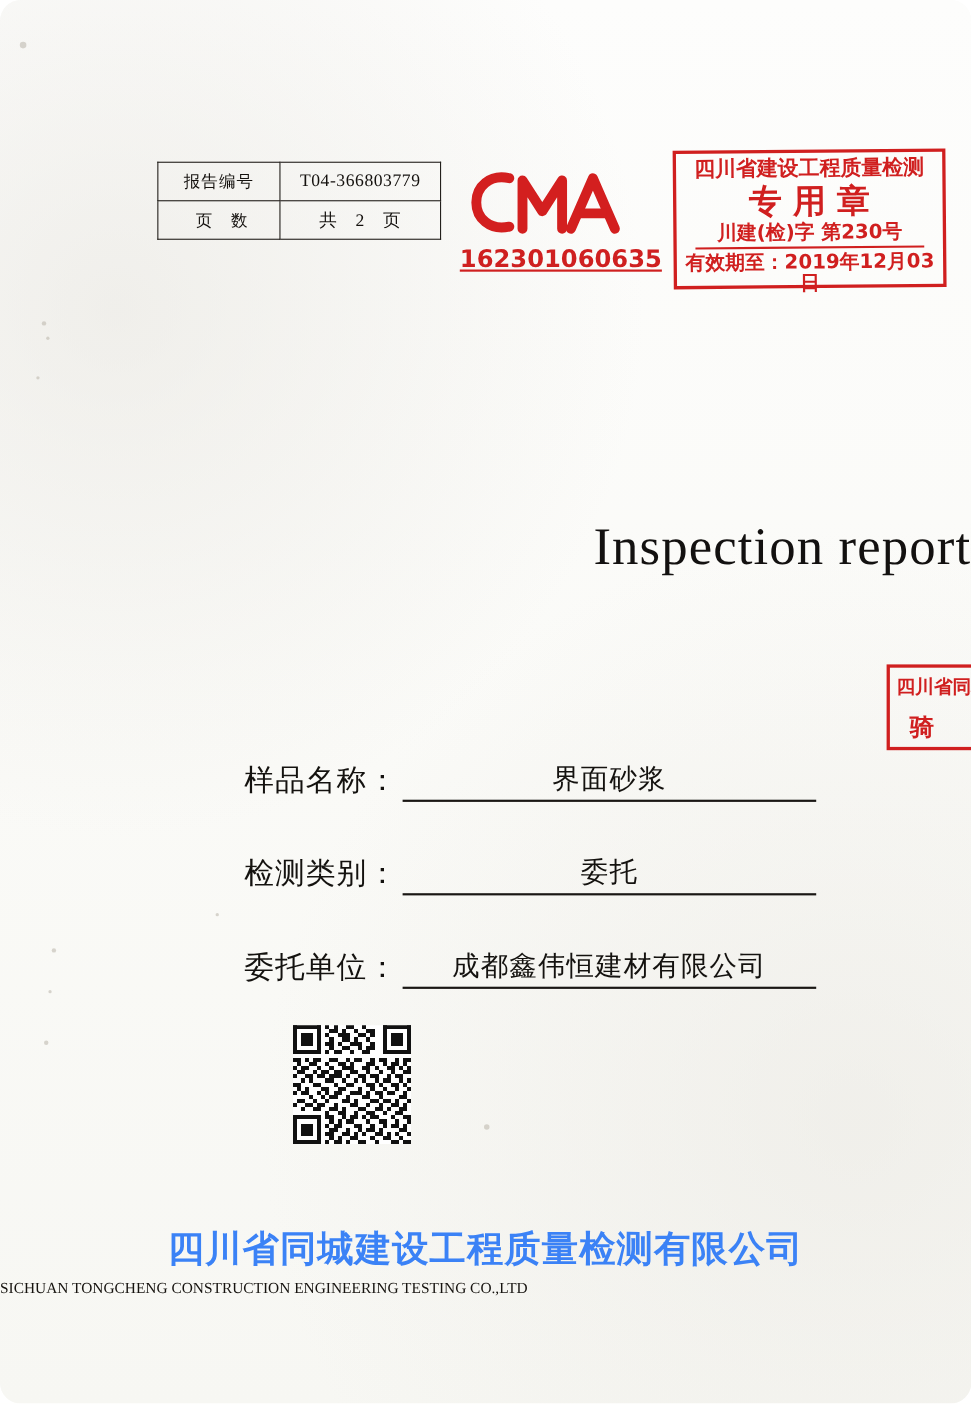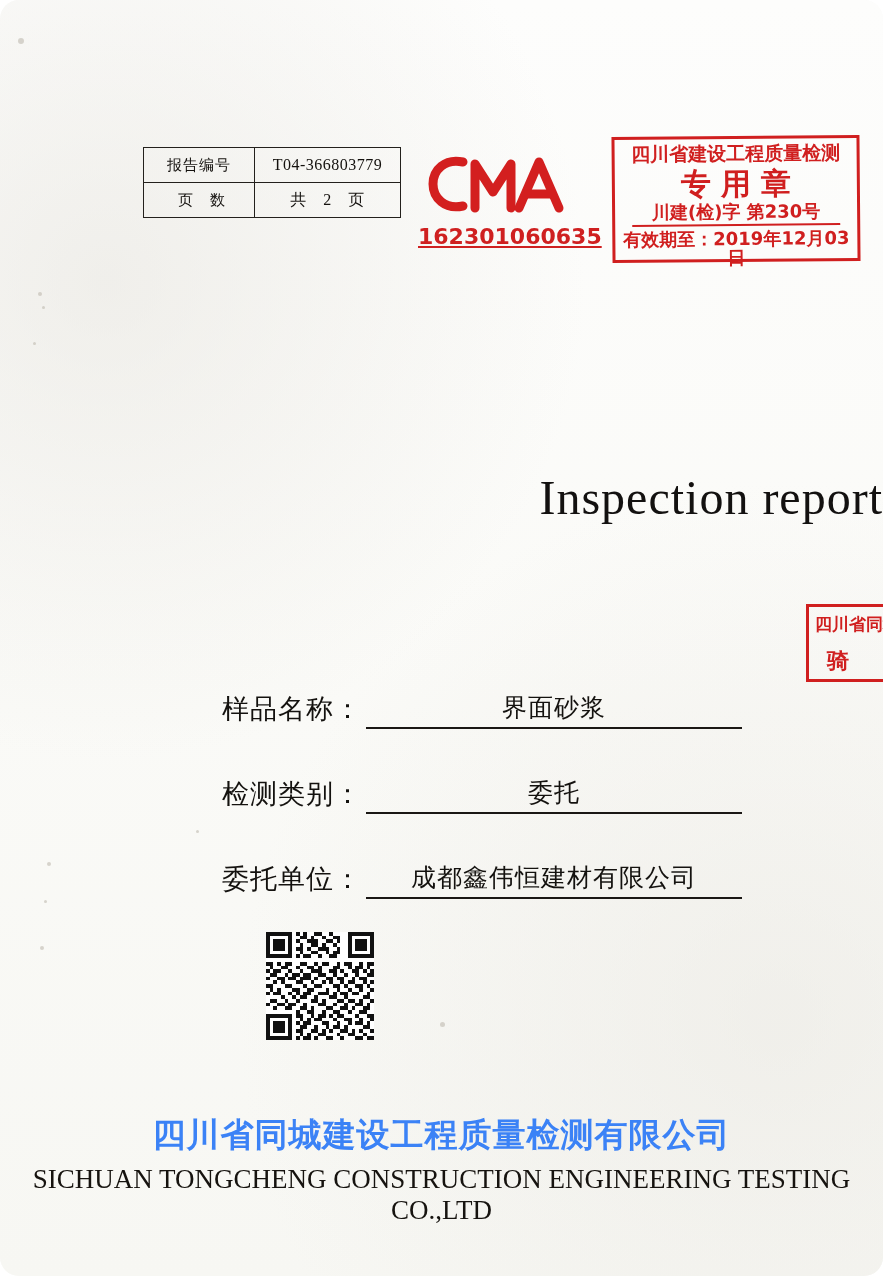--- a/index.html
+++ b/index.html
@@ -209,23 +209,22 @@
     font-weight: bold;
     font-size: 33px;
     letter-spacing: 1px;
     color: #3b82f6;
   }
   .footer-en {
     position: absolute;
     left: 0;
     top: 1164px;
     width: 883px;
-    text-align: center;
     font-family: "Liberation Serif", "DejaVu Serif", serif;
-    font-size: 27px;
+    font-size: 14px;
     letter-spacing: 0px;
     color: #16130f;
   }
 </style>
 </head>
 <body>
 
 <div class="page">
   <div class="paper-tint"></div>
 

